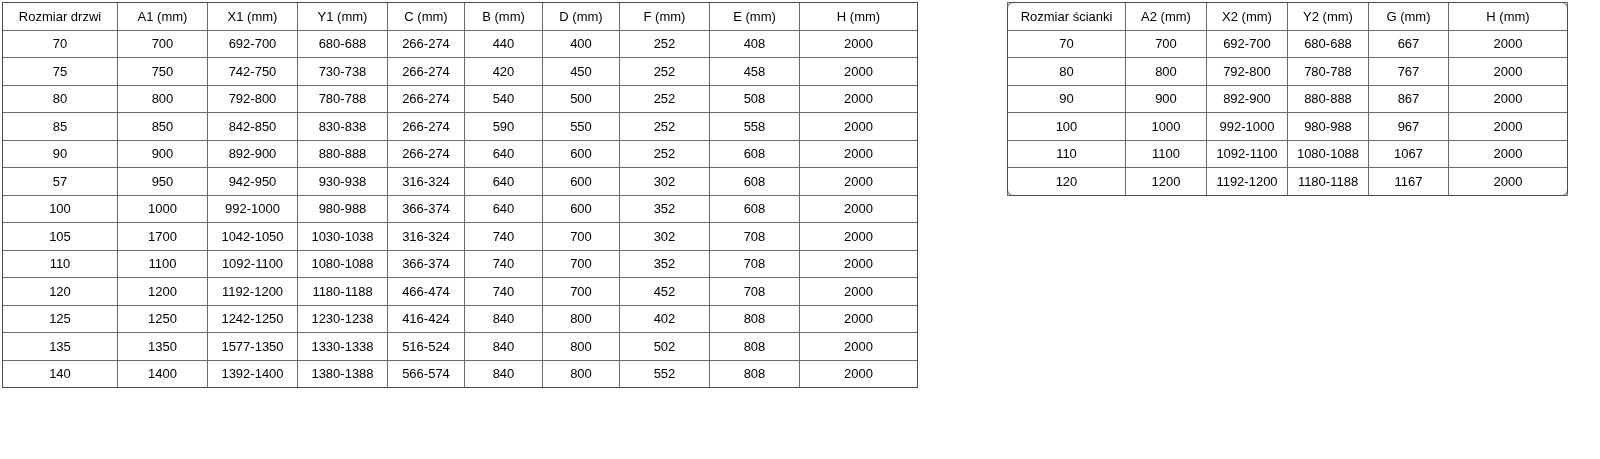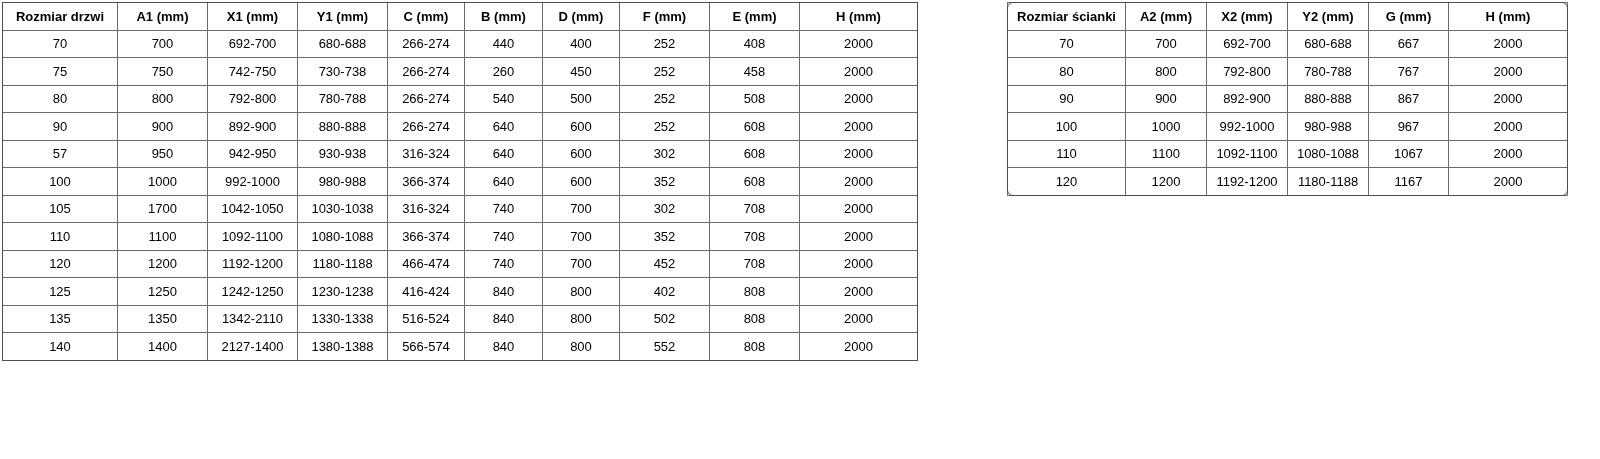--- a/index.html
+++ b/index.html
@@ -27,21 +27,21 @@
     text-align: center;
     vertical-align: middle;
     padding: 0 2px;
     font-size: 13px;
     color: #000000;
     height: 26.5px;
     overflow: hidden;
     white-space: nowrap;
   }
   table.spec th {
-    font-weight: bold;
+    font-weight: normal;
   }
   table.spec {
     border: 1px solid #4d4d4d;
     outline: 1px solid #4d4d4d;
     outline-offset: -1px;
   }
   #doors-table { left: 2px; width: 915px; }
   #walls-table { left: 1007px; width: 560px; border-radius: 6px; }
 </style>
 </head>
@@ -87,36 +87,48 @@
           <td>252</td>
           <td>408</td>
           <td>2000</td>
         </tr>
         <tr>
           <td>75</td>
           <td>750</td>
           <td>742-750</td>
           <td>730-738</td>
           <td>266-274</td>
-          <td>260</td>
+          <td>420</td>
           <td>450</td>
           <td>252</td>
           <td>458</td>
           <td>2000</td>
         </tr>
         <tr>
           <td>80</td>
           <td>800</td>
           <td>792-800</td>
           <td>780-788</td>
           <td>266-274</td>
           <td>540</td>
           <td>500</td>
           <td>252</td>
           <td>508</td>
+          <td>2000</td>
+        </tr>
+        <tr>
+          <td>85</td>
+          <td>850</td>
+          <td>842-850</td>
+          <td>830-838</td>
+          <td>266-274</td>
+          <td>590</td>
+          <td>550</td>
+          <td>252</td>
+          <td>558</td>
           <td>2000</td>
         </tr>
         <tr>
           <td>90</td>
           <td>900</td>
           <td>892-900</td>
           <td>880-888</td>
           <td>266-274</td>
           <td>640</td>
           <td>600</td>
@@ -192,33 +204,33 @@
           <td>416-424</td>
           <td>840</td>
           <td>800</td>
           <td>402</td>
           <td>808</td>
           <td>2000</td>
         </tr>
         <tr>
           <td>135</td>
           <td>1350</td>
-          <td>1342-2110</td>
+          <td>1577-1350</td>
           <td>1330-1338</td>
           <td>516-524</td>
           <td>840</td>
           <td>800</td>
           <td>502</td>
           <td>808</td>
           <td>2000</td>
         </tr>
         <tr>
           <td>140</td>
           <td>1400</td>
-          <td>2127-1400</td>
+          <td>1392-1400</td>
           <td>1380-1388</td>
           <td>566-574</td>
           <td>840</td>
           <td>800</td>
           <td>552</td>
           <td>808</td>
           <td>2000</td>
         </tr>
       </tbody>
     </table>

